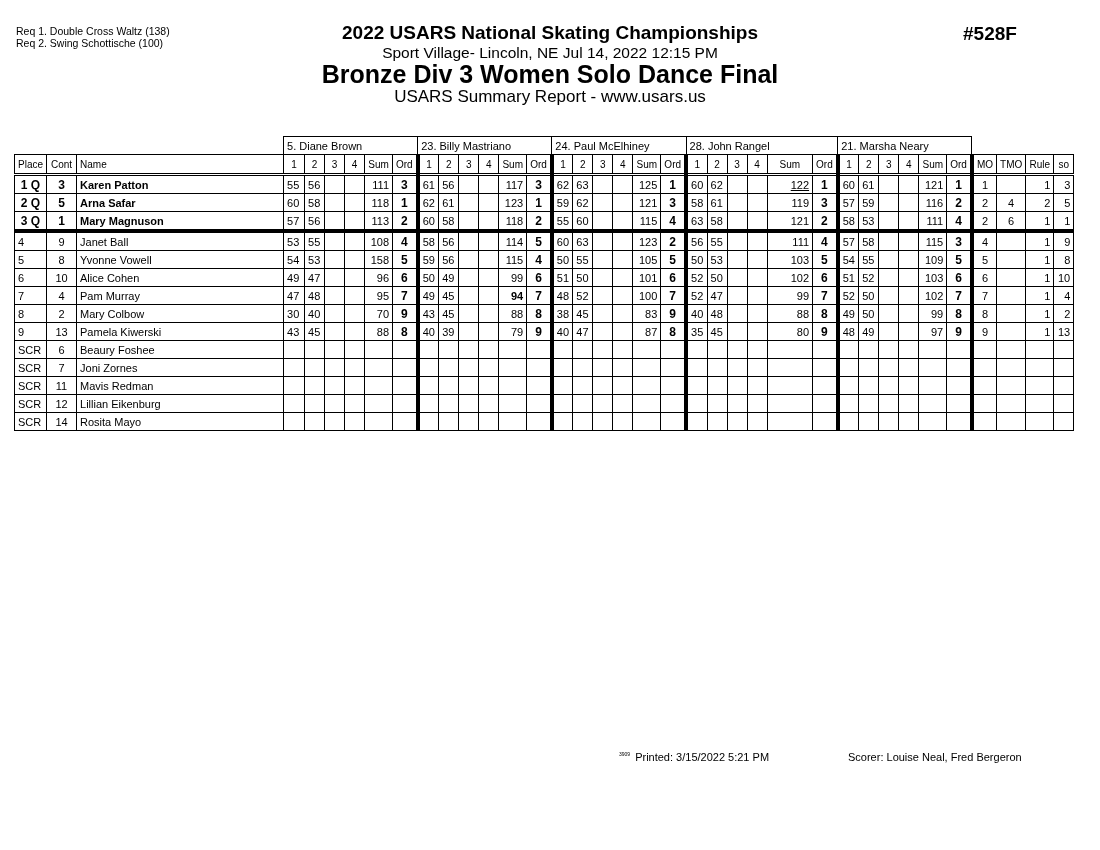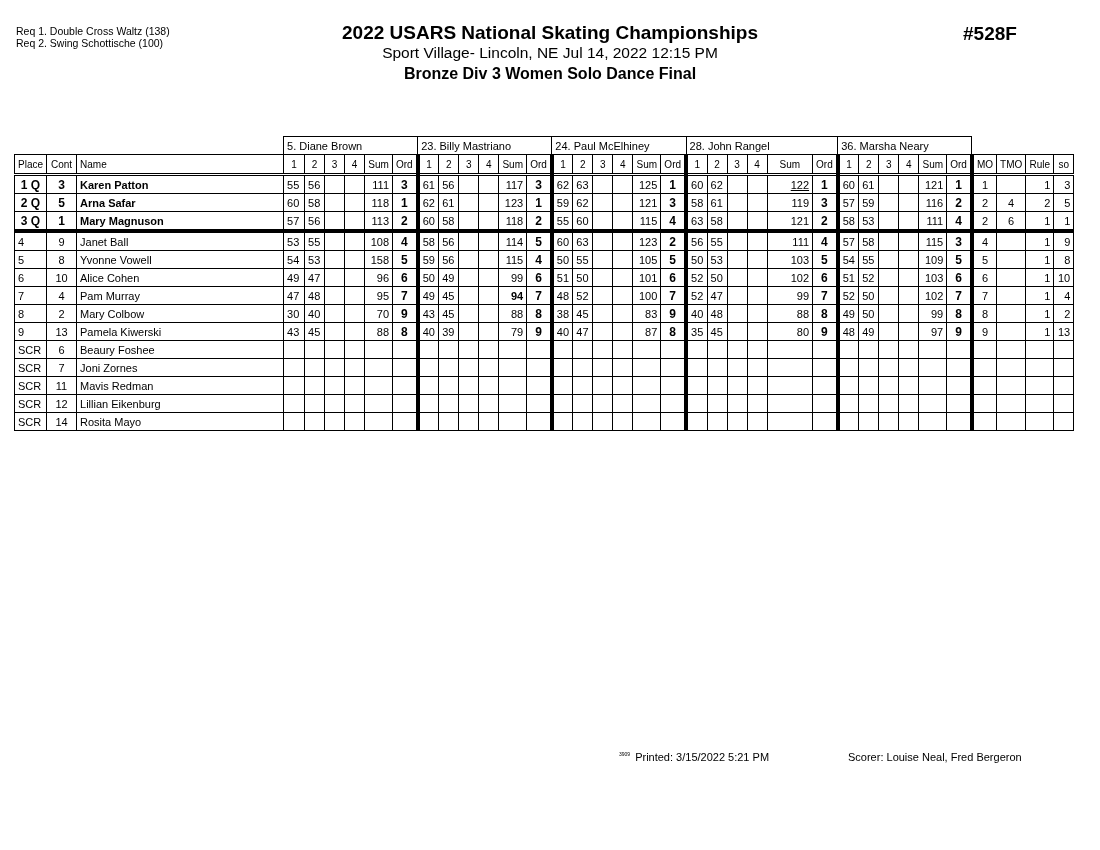--- a/index.html
+++ b/index.html
@@ -1,21 +1,21 @@
 <!DOCTYPE html>
 <html><head>
   <meta charset="utf-8">
   <style>
     html, body { margin:0; padding:0; background:#fff; }
     body { width:1100px; height:850px; position:relative; font-family:"Liberation Sans", sans-serif; color:#000; overflow:hidden; }
     .req { position:absolute; left:16px; top:25px; font-size:10.5px; line-height:12px; }
     .title-block { position:absolute; left:300px; width:500px; top:22px; text-align:center; }
     .t1 { font-size:19px; font-weight:bold; line-height:22px; }
     .t2 { font-size:15.5px; line-height:18px; }
-    .t3 { font-size:16px; font-weight:bold; line-height:24px; }
+    .t3 { font-size:25px; font-weight:bold; line-height:24px; }
     .t4 { font-size:17px; line-height:22px; }
     .evnum { position:absolute; left:963px; top:23px; font-size:19px; font-weight:bold; }
 
     table.sheet { position:absolute; left:14px; top:136px; border-collapse:collapse; font-size:11px; table-layout:fixed; }
     table.sheet td { border:1px solid #000; height:17px; padding:0 3px; white-space:nowrap; overflow:hidden; }
     table.sheet tr.judge-row td { height:17px; }
     table.sheet tr.judge-row td.blank { border:none; }
     table.sheet tr.judge-row td.jname { border:1px solid #000; border-bottom:none; font-size:11px; }
     table.sheet tr.hdr td { font-size:10px; height:18px; border-bottom:3px double #000; }
     .c { text-align:center; }
@@ -34,20 +34,21 @@
 
 <div class="req">
   <div>Req  1.  Double Cross Waltz (138)</div>
   <div>Req  2.  Swing Schottische (100)</div>
 </div>
 
 <div class="title-block">
   <div class="t1">2022 USARS National Skating Championships</div>
   <div class="t2">Sport Village- Lincoln, NE  Jul 14, 2022  12:15 PM</div>
   <div class="t3">Bronze Div 3  Women Solo Dance Final</div>
+  <div class="t4">USARS Summary Report - www.usars.us</div>
 </div>
 
 <div class="evnum">#528F</div>
 
 <table class="sheet" id="sheet">
   <colgroup id="cols">
       <col style="width: 30px;">
       <col style="width: 30px;">
       <col style="width: 207px;">
       <col style="width: 21px;">
@@ -85,21 +86,21 @@
       <col style="width: 28px;">
       <col style="width: 20px;">
     </colgroup>
   <tbody id="sheet-body">
       <tr class="judge-row">
         <td class="blank" colspan="3"></td>
         <td class="jname" colspan="6">5.  Diane Brown</td>
         <td class="jname" colspan="6">23.  Billy Mastriano</td>
         <td class="jname" colspan="6">24.  Paul McElhiney</td>
         <td class="jname" colspan="6">28.  John Rangel</td>
-        <td class="jname" colspan="6">36.  Marsha Neary</td>
+        <td class="jname" colspan="6">21.  Marsha Neary</td>
         <td class="blank" colspan="4"></td>
       </tr>
       <tr class="hdr">
         <td>Place</td>
         <td class="c">Cont</td>
         <td>Name</td>
         <td class="c">1</td>
         <td class="c">2</td>
         <td class="c">3</td>
         <td class="c">4</td>

